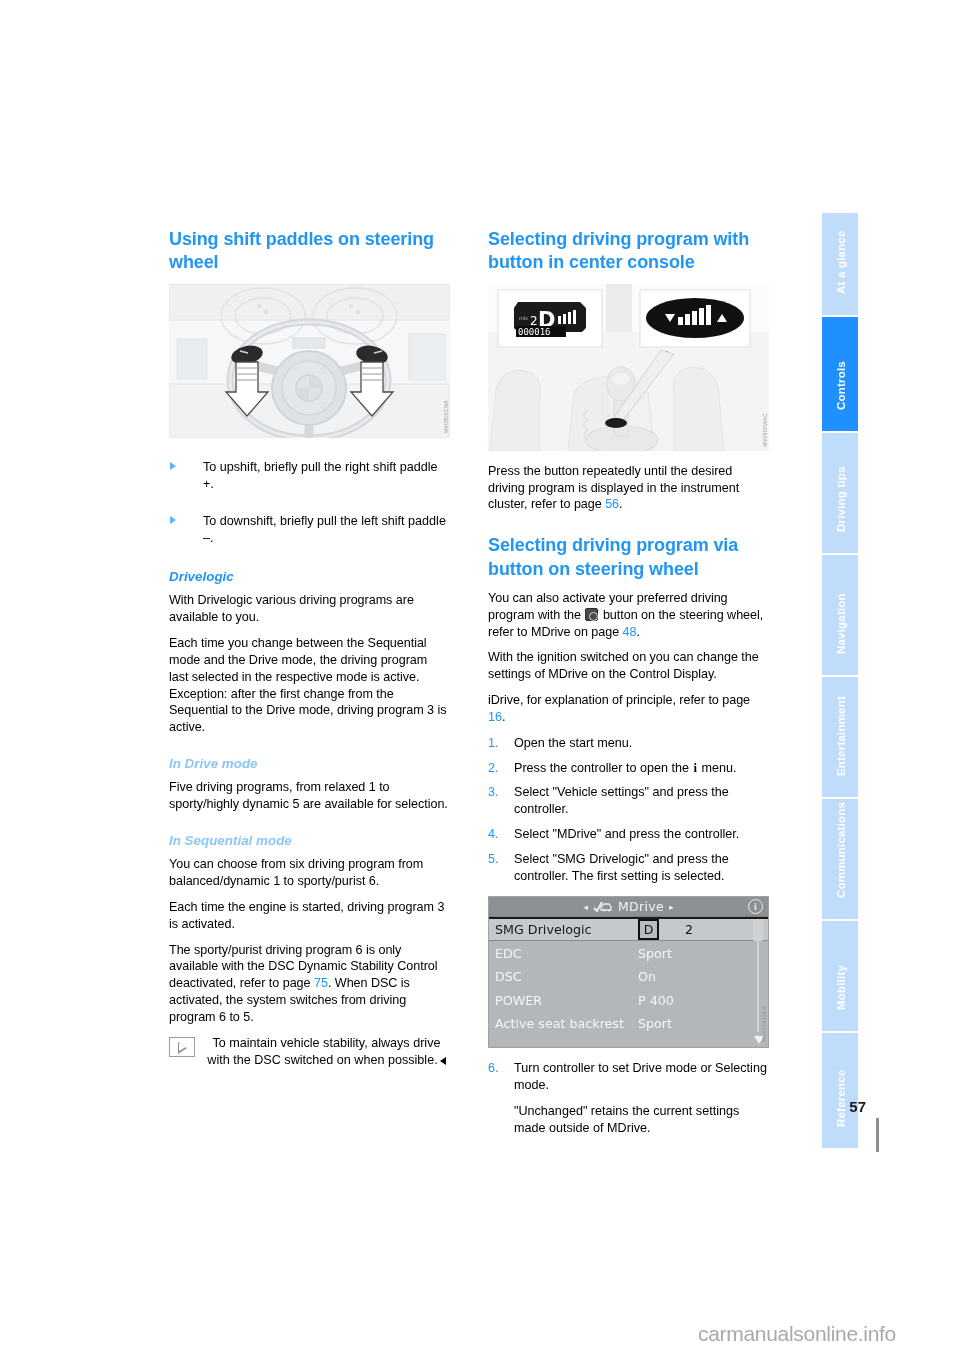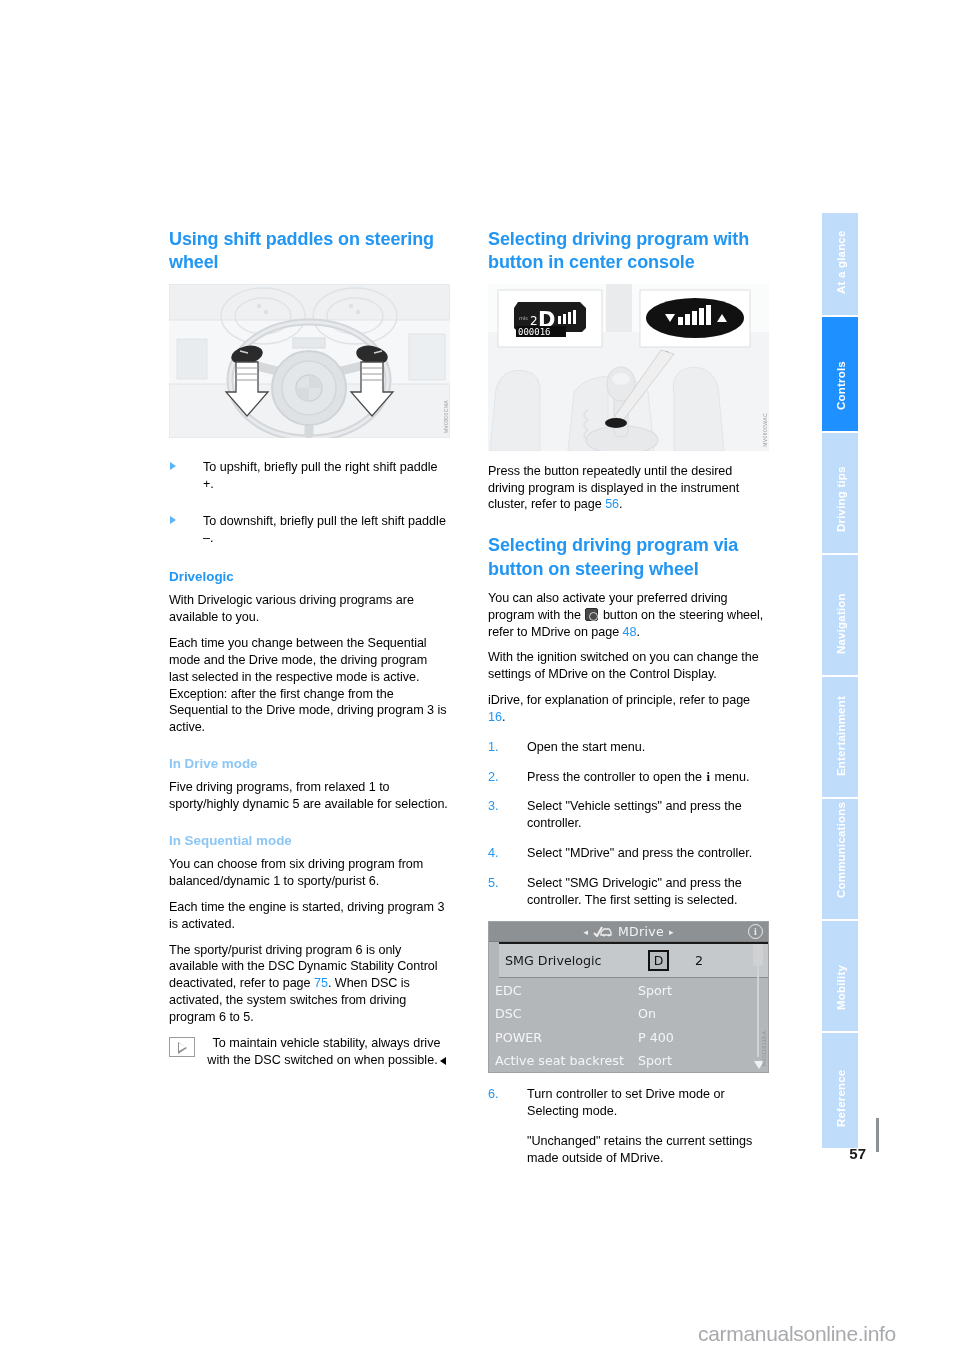--- a/index.html
+++ b/index.html
@@ -42,21 +42,21 @@
     font-weight: bold;
     letter-spacing: 0.2px;
     line-height: 1;
     margin-left: -4.5px;
   }
   .tab.active .tab-label { color: #ffffff; }
 
   
   #page-no {
     position: absolute;
-    left: 836px; top: 1145px;
+    left: 836px; top: 1098px;
     width: 30px;
     text-align: right;
     font-size: 15px;
     font-weight: bold;
     color: #1a1a1a;
   }
   #page-marker {
     position: absolute;
     left: 876px; top: 1118px;
     width: 3px; height: 34px;
@@ -79,20 +79,21 @@
     line-height: 1.30;
     margin: 0 0 9px 0;
     letter-spacing: -0.1px;
   }
   h3.sub {
     color: #8cc6f5;
     font-size: 13.4px;
     font-weight: bold;
     line-height: 1.3;
     margin: 19px 0 7px 0;
+    font-style: italic;
   }
   p.body {
     font-size: 12.6px;
     line-height: 1.335;
     color: #000;
     margin: 0 0 9px 0;
     letter-spacing: -0.05px;
   }
   .pref { color: #2196f3; }
 
@@ -123,21 +124,21 @@
     font-size: 12.6px;
     line-height: 1.335;
     margin-bottom: 8px;
     color: #000;
   }
   ol.steps li .num {
     position: absolute; left: 0; top: 0;
     color: #2196f3;
     font-size: 12.6px;
   }
-  ol.steps li p { margin: 13px; font-size: 12.6px; line-height: 1.335; }
+  ol.steps li p { margin: 0; font-size: 12.6px; line-height: 1.335; }
   ol.steps li p + p { margin-top: 9px; }
 
   
   .note {
     position: relative;
     font-size: 12.6px;
     line-height: 1.335;
     margin-top: 4px;
     text-align: center;
   }
@@ -275,23 +276,22 @@
     padding-left: 6px;
     position: relative;
   }
   #idrive .row .label { width: 143px; }
   #idrive .row .value { }
   #idrive .row.selected {
     background: #c6c9cc;
     color: #1b1b1b;
     border-top: 2px solid #1a1a1a;
     border-bottom: 1px solid #8a8d90;
-    height: 36px;
+    height: 24px;
     font-weight: normal;
-    margin-left: 10px;
   }
   #idrive .row.selected .label { font-weight: normal; color: #161616; }
   #idrive .row.selected .box {
     display: inline-block;
     min-width: 21px;
     text-align: center;
     border: 2px solid #111;
     background: #b9bcbf;
     color: #111;
     font-size: 12.5px;

